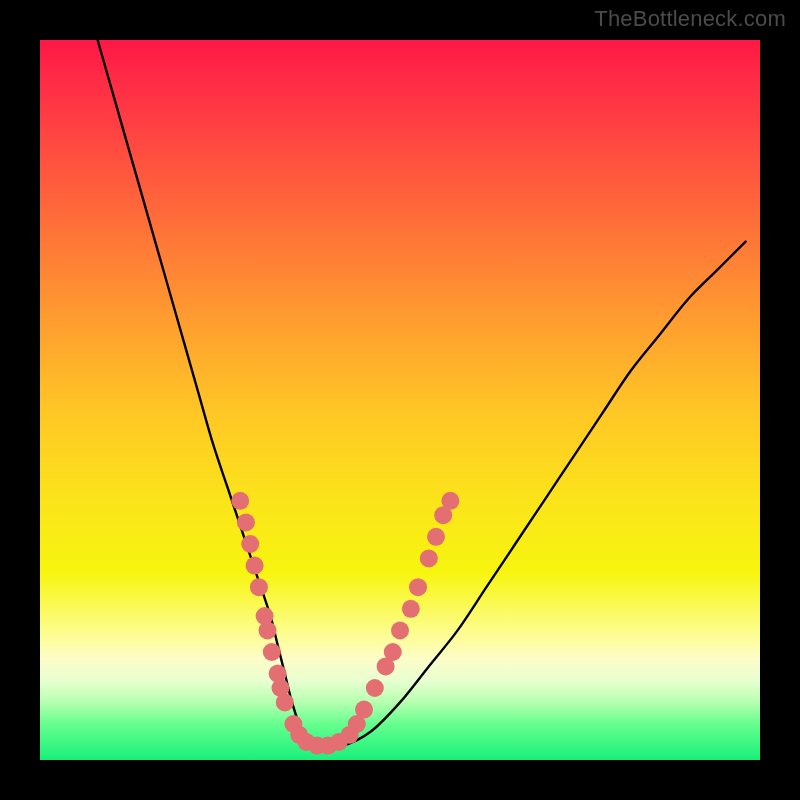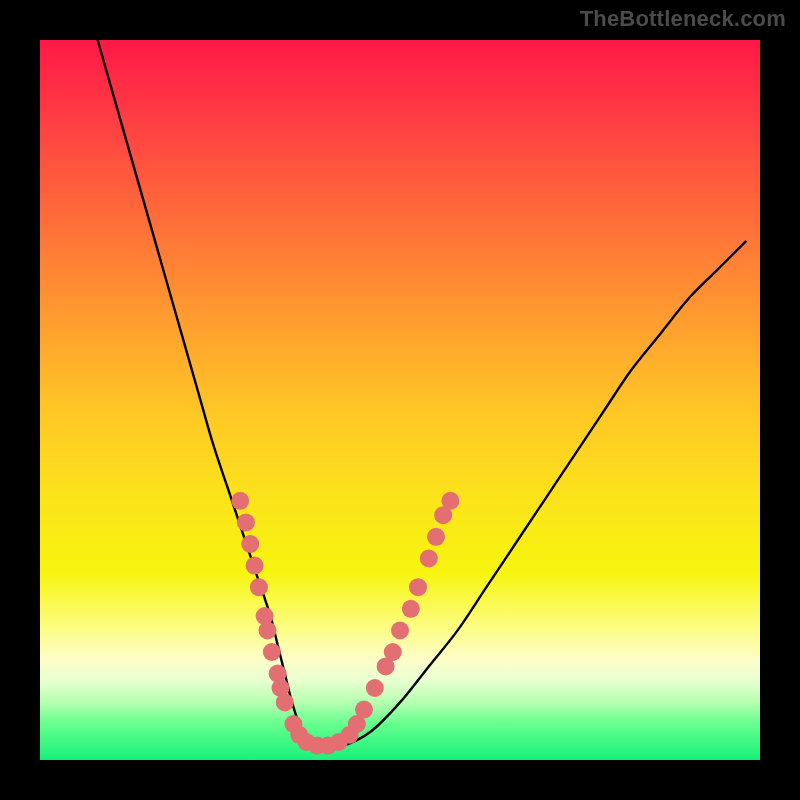--- a/index.html
+++ b/index.html
@@ -16,21 +16,21 @@
     width: 800px;
     height: 800px;
     background: #000;
   }
   .watermark {
     position: absolute;
     top: 6px;
     right: 14px;
     color: #4b4b4b;
     font-size: 22px;
-    font-weight: 700;
+    font-weight: 400;
     letter-spacing: 0.2px;
     z-index: 10;
   }
   .plot-area {
     position: absolute;
     left: 40px;
     top: 40px;
     width: 720px;
     height: 720px;
   }

